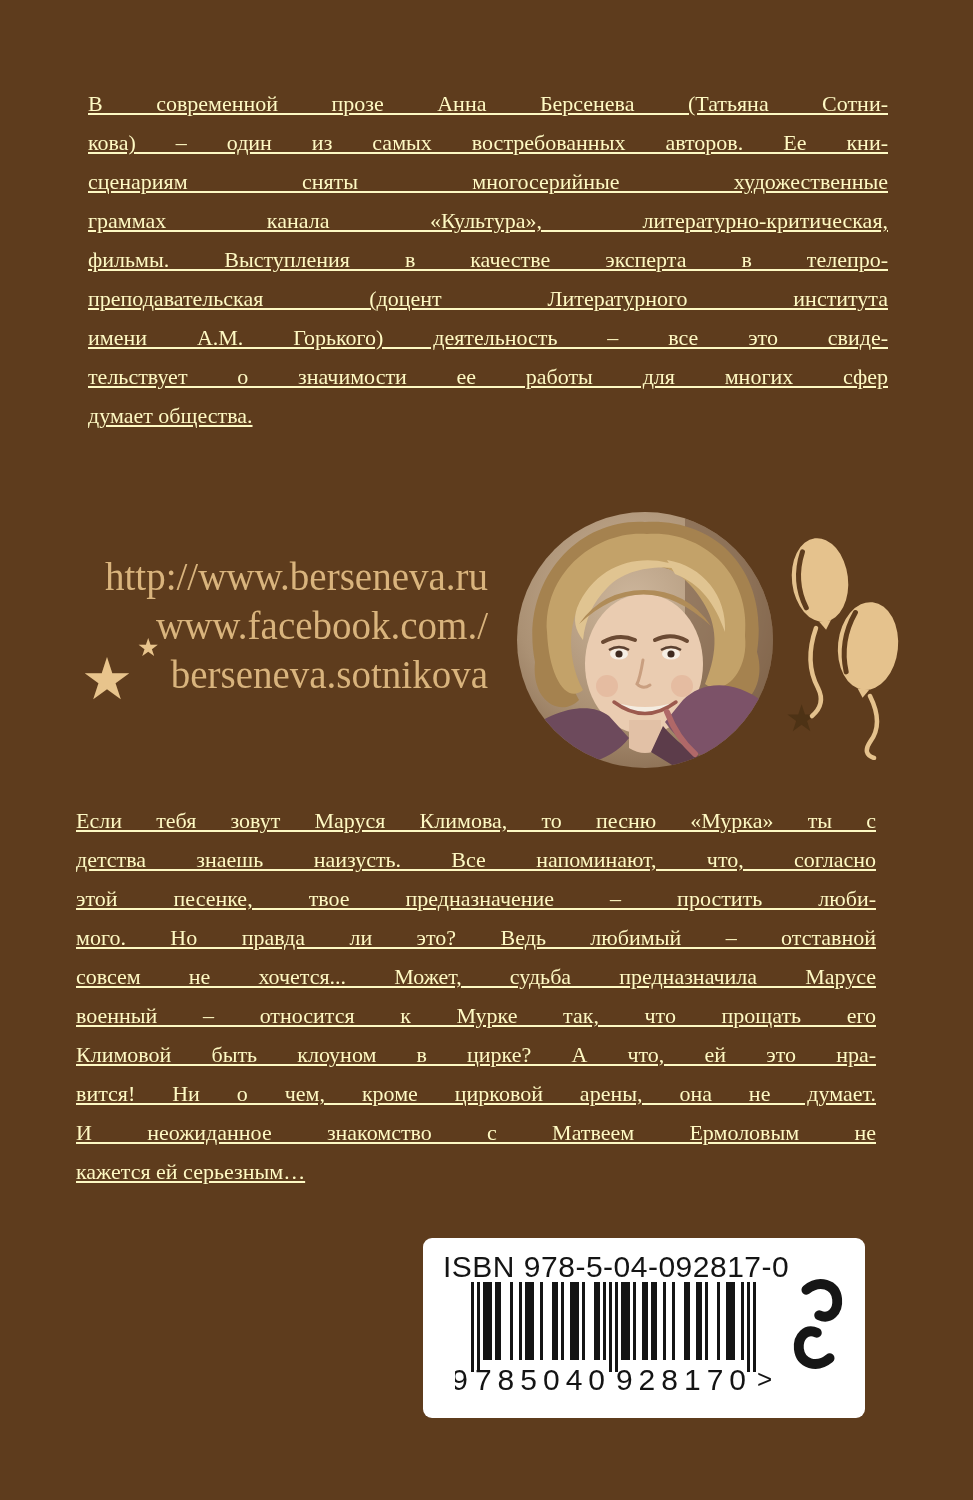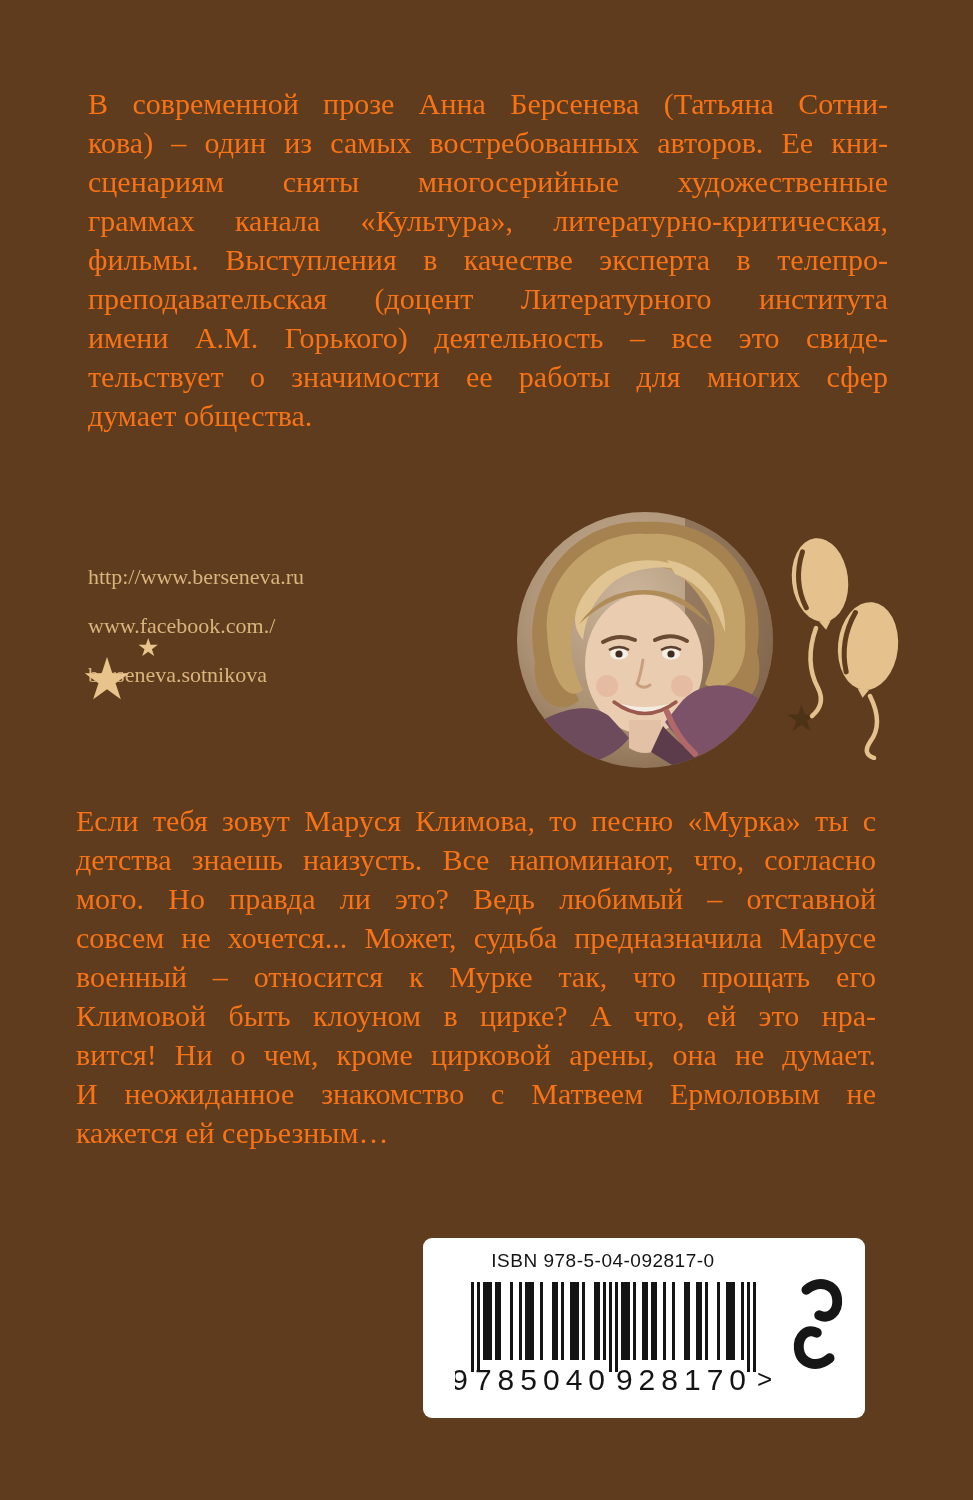--- a/index.html
+++ b/index.html
@@ -2,49 +2,49 @@
 <html><head>
 <meta charset="utf-8">
 <style>
   html,body{margin:0;padding:0;background:#3a2512;}
   #cover{
     position:relative;width:973px;height:1500px;margin:0 auto;
     background:#5e3c1d;overflow:hidden;
     font-family:"Liberation Serif","DejaVu Serif",serif;
   }
   
-  .para{position:absolute;width:800px;color:#f97316;font-size:30px;line-height:39px;}
+  .para{position:absolute;width:800px;color:#fef9c3;font-size:22px;line-height:39px;text-decoration:underline;}
   .jline{text-align:justify;text-align-last:justify;white-space:nowrap;}
   .jline.lastline{text-align-last:left;white-space:normal;}
   #about-paragraph{left:88px;top:84px;}
   #annotation-paragraph{left:76px;top:801px;}
   
   #links-block{
     position:absolute;left:88px;top:552px;width:400px;
-    color:#d9b47d;font-size:22px;line-height:49px;
+    text-align:right;color:#d9b47d;font-size:39px;line-height:49px;
   }
   #links-block .link-line{cursor:pointer;}
   
   .star{position:absolute;line-height:1;font-family:"DejaVu Sans",sans-serif;}
   #big-star{left:81px;top:650px;font-size:58px;color:#e8c48c;}
   #small-star{left:137px;top:635px;font-size:25px;color:#e8c48c;}
   #dark-star{left:785px;top:700px;font-size:37px;color:#4d3215;}
   
   #portrait{position:absolute;left:517px;top:512px;width:256px;height:256px;}
   
   #balloons{position:absolute;left:768px;top:528px;width:152px;height:232px;}
   
   #isbn-box{
     position:absolute;left:423px;top:1238px;width:442px;height:180px;
     background:#ffffff;border-radius:9px;
   }
   #isbn-label{
     position:absolute;left:20px;top:12px;width:320px;text-align:center;
     color:#141414;font-family:"Liberation Sans","DejaVu Sans",sans-serif;
-    font-size:19px;letter-spacing:.5px;white-space:nowrap;
+    font-size:30px;letter-spacing:.5px;white-space:nowrap;
   }
   #barcode-svg{position:absolute;left:32px;top:44px;}
   #barcode-svg text{
     font-family:"Liberation Sans","DejaVu Sans",sans-serif;
     font-size:30px;fill:#141414;
   }
   #publisher-logo{position:absolute;left:789px - 423px;}
   #publisher-logo{position:absolute;left:366px;top:34px;width:58px;height:104px;}
 </style>
 </head>
@@ -135,20 +135,21 @@
       <path d="M 84,86 Q 71,116 81,146" stroke="#5e3c1d" stroke-width="5" fill="none" stroke-linecap="round"></path>
       <path d="M 94,161 L 106,161 L 100,170 Z" fill="#e5c28d"></path>
     </g>
     <path d="M 102,168 Q 116,196 102,214 Q 94,226 106,230" stroke="#e5c28d" stroke-width="4.5" fill="none" stroke-linecap="round"></path>
   </svg>
 
   <div class="para" id="annotation-paragraph">
     <div>
         <div class="jline">Если тебя зовут Маруся Климова, то песню «Мурка» ты с</div>
         <div class="jline">детства знаешь наизусть. Все напоминают, что, согласно</div>
+        <div class="jline">этой песенке, твое предназначение – простить люби-</div>
         <div class="jline">мого. Но правда ли это? Ведь любимый – отставной</div>
         <div class="jline">совсем не хочется... Может, судьба предназначила Марусе</div>
         <div class="jline">военный – относится к Мурке так, что прощать его</div>
         <div class="jline">Климовой быть клоуном в цирке? А что, ей это нра-</div>
         <div class="jline">вится! Ни о чем, кроме цирковой арены, она не думает.</div>
         <div class="jline">И неожиданное знакомство с Матвеем Ермоловым не</div>
       </div>
     <div class="jline lastline">кажется ей серьезным…</div>
   </div>
 

